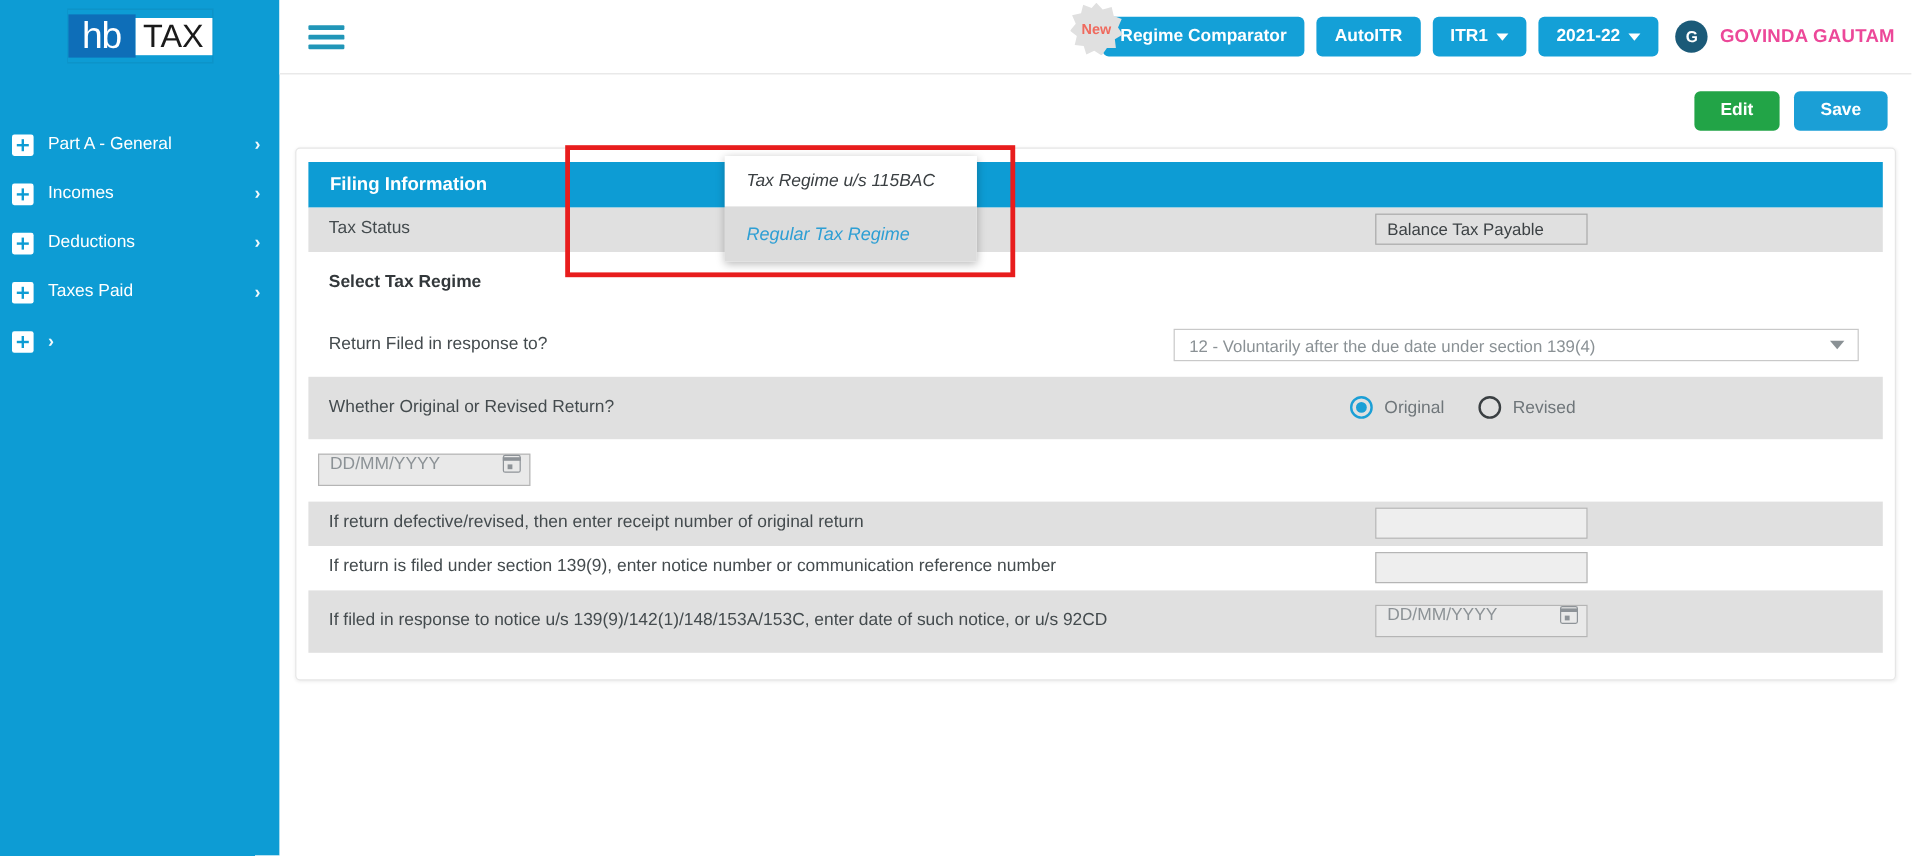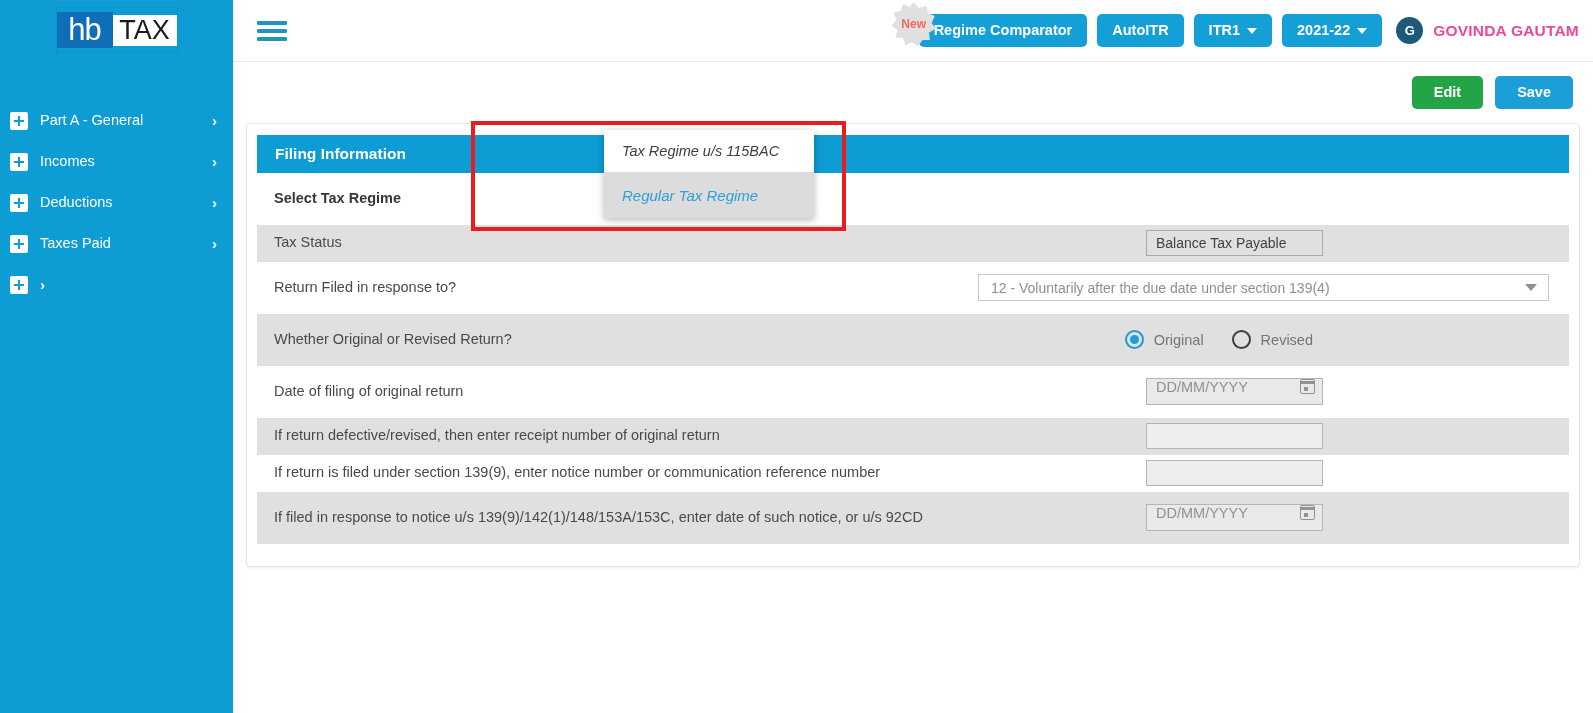--- a/index.html
+++ b/index.html
@@ -317,30 +317,30 @@
 
     <div class="action-row">
       <button class="btn-green">Edit</button>
       <button class="btn-save">Save</button>
     </div>
 
     <div class="card">
 
       <div class="card-header">Filing Information</div>
 
+      <div class="row shaded">
+        <div class="row-label">Tax Status</div>
+        <div class="row-control">
+          <div class="field-box">Balance Tax Payable</div>
+        </div>
+      </div>
+
       <div class="row tall">
         <div class="row-label bold">Select Tax Regime</div>
         <div class="row-control"></div>
-      </div>
-
-      <div class="row shaded">
-        <div class="row-label">Tax Status</div>
-        <div class="row-control">
-          <div class="field-box">Balance Tax Payable</div>
-        </div>
       </div>
 
       <div class="row tall">
         <div class="row-label">Return Filed in response to?</div>
         <div class="row-control">
           <div class="select-box">
             <span>12 - Voluntarily after the due date under section 139(4)</span>
             <span class="sel-caret"></span>
           </div>
         </div>
@@ -356,21 +356,20 @@
             </label>
             <label class="radio-opt">
               <span class="radio"></span>
               <span class="radio-label">Revised</span>
             </label>
           </div>
         </div>
       </div>
 
       <div class="row tall">
-        <div class="row-label">Date of filing of original return</div>
         <div class="row-control">
           <div class="date-field">
             <span>DD/MM/YYYY</span>
             <span class="cal-icon"></span>
           </div>
         </div>
       </div>
 
       <div class="row shaded">
         <div class="row-label">If return defective/revised, then enter receipt number of original return</div>

